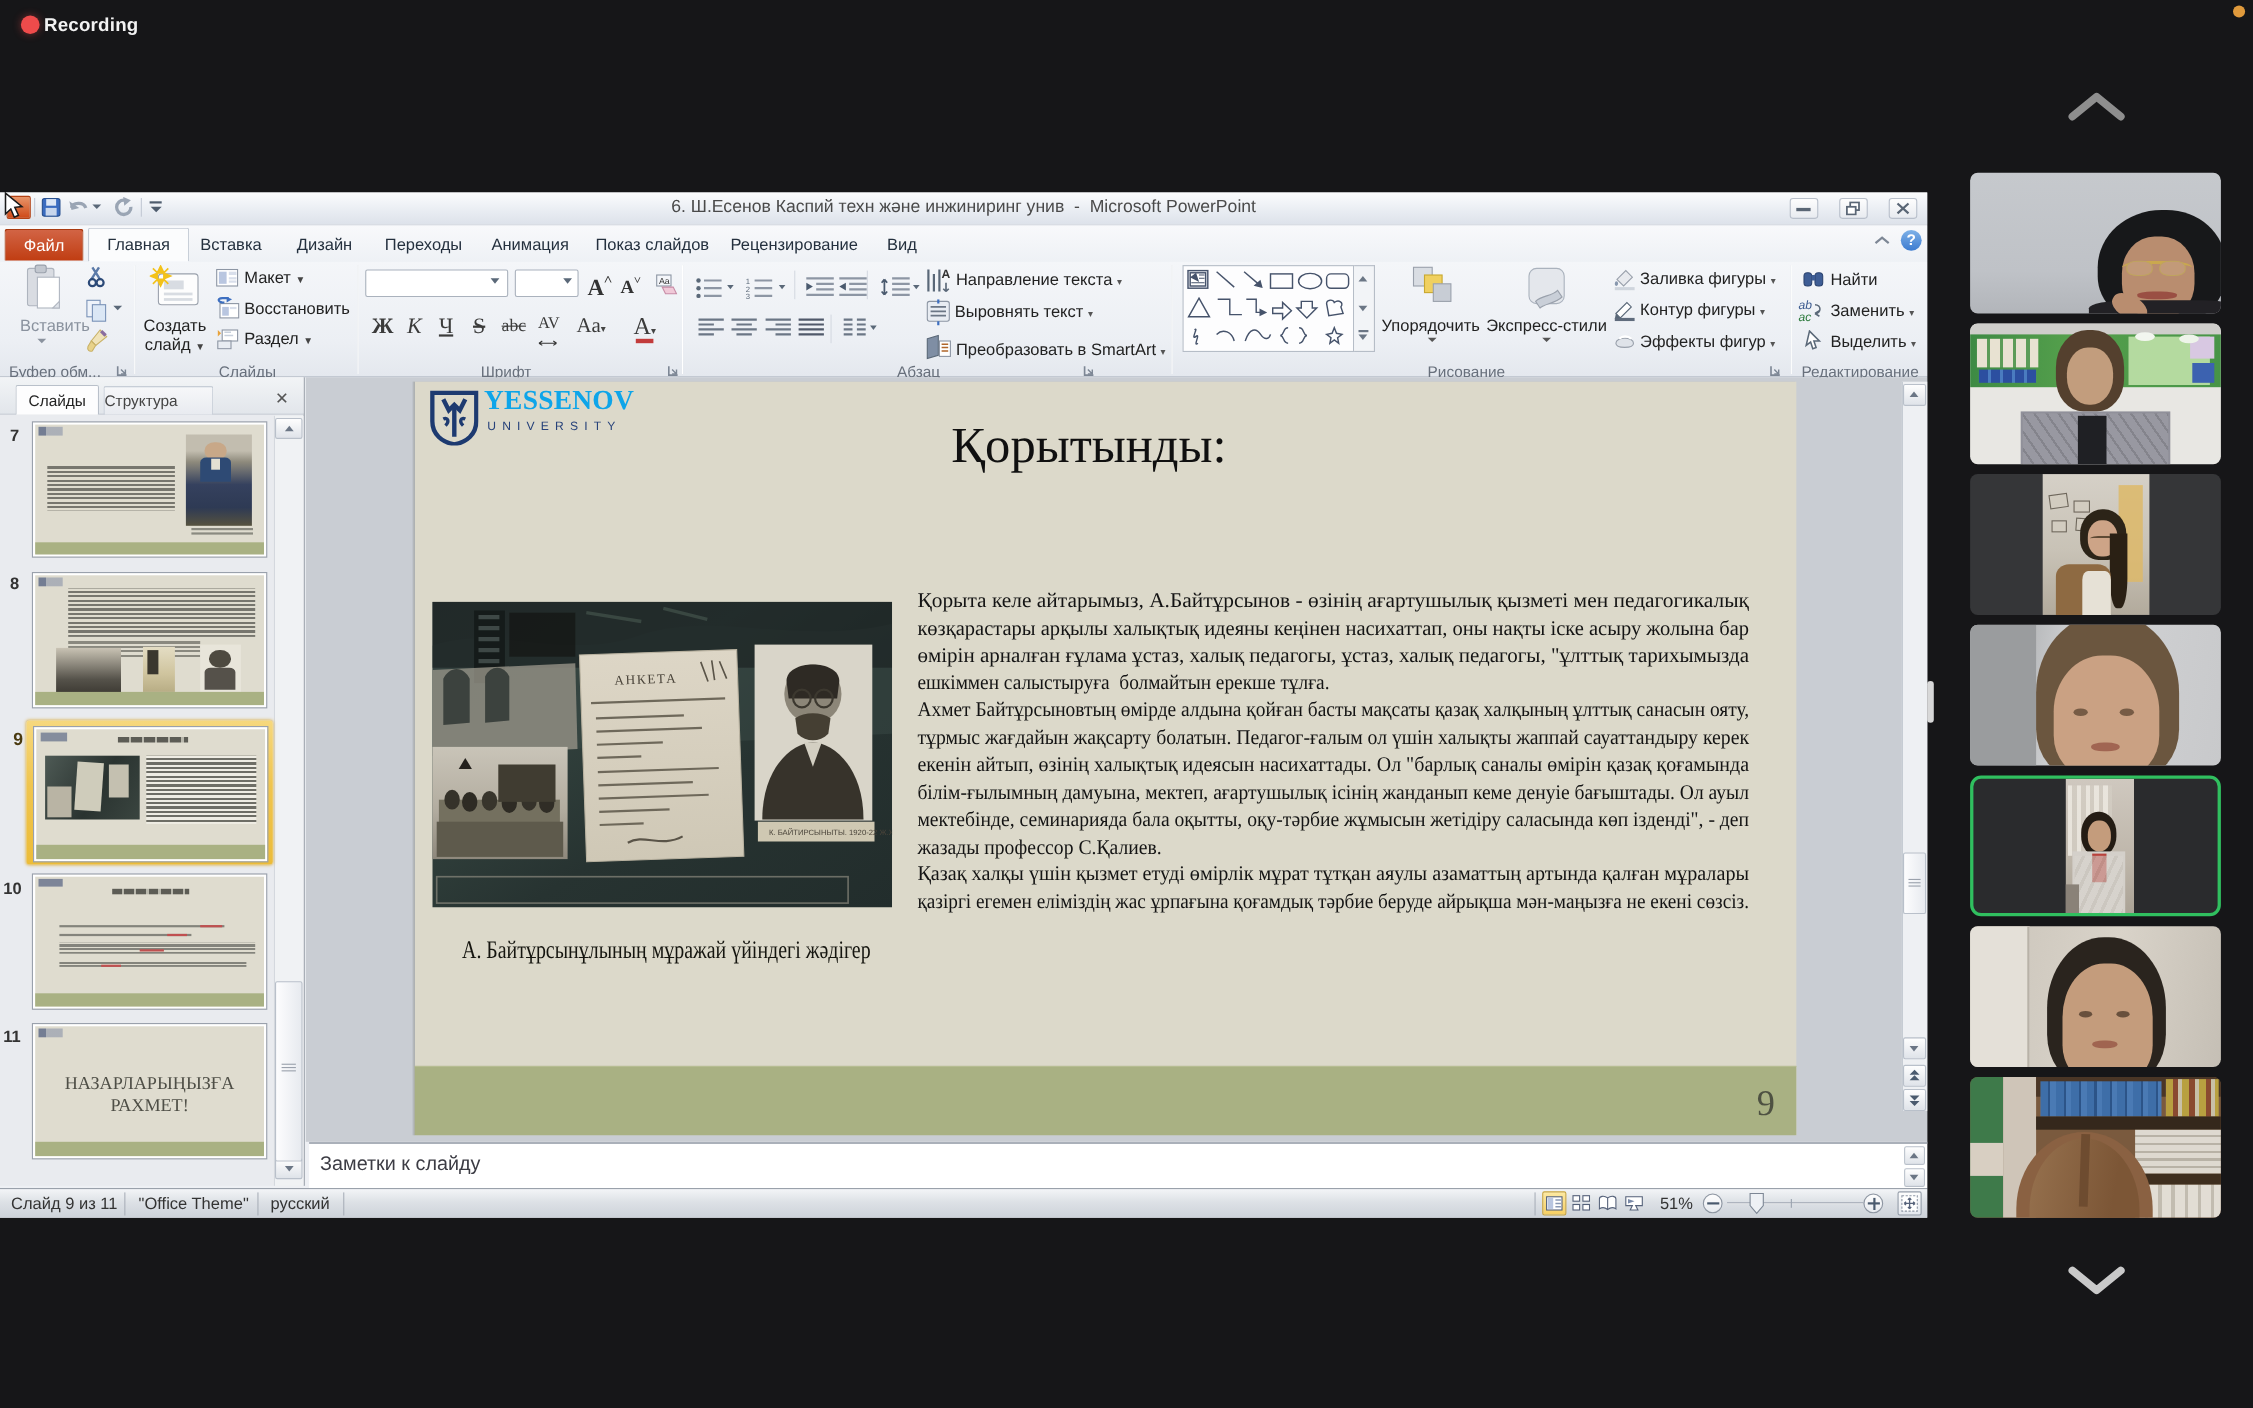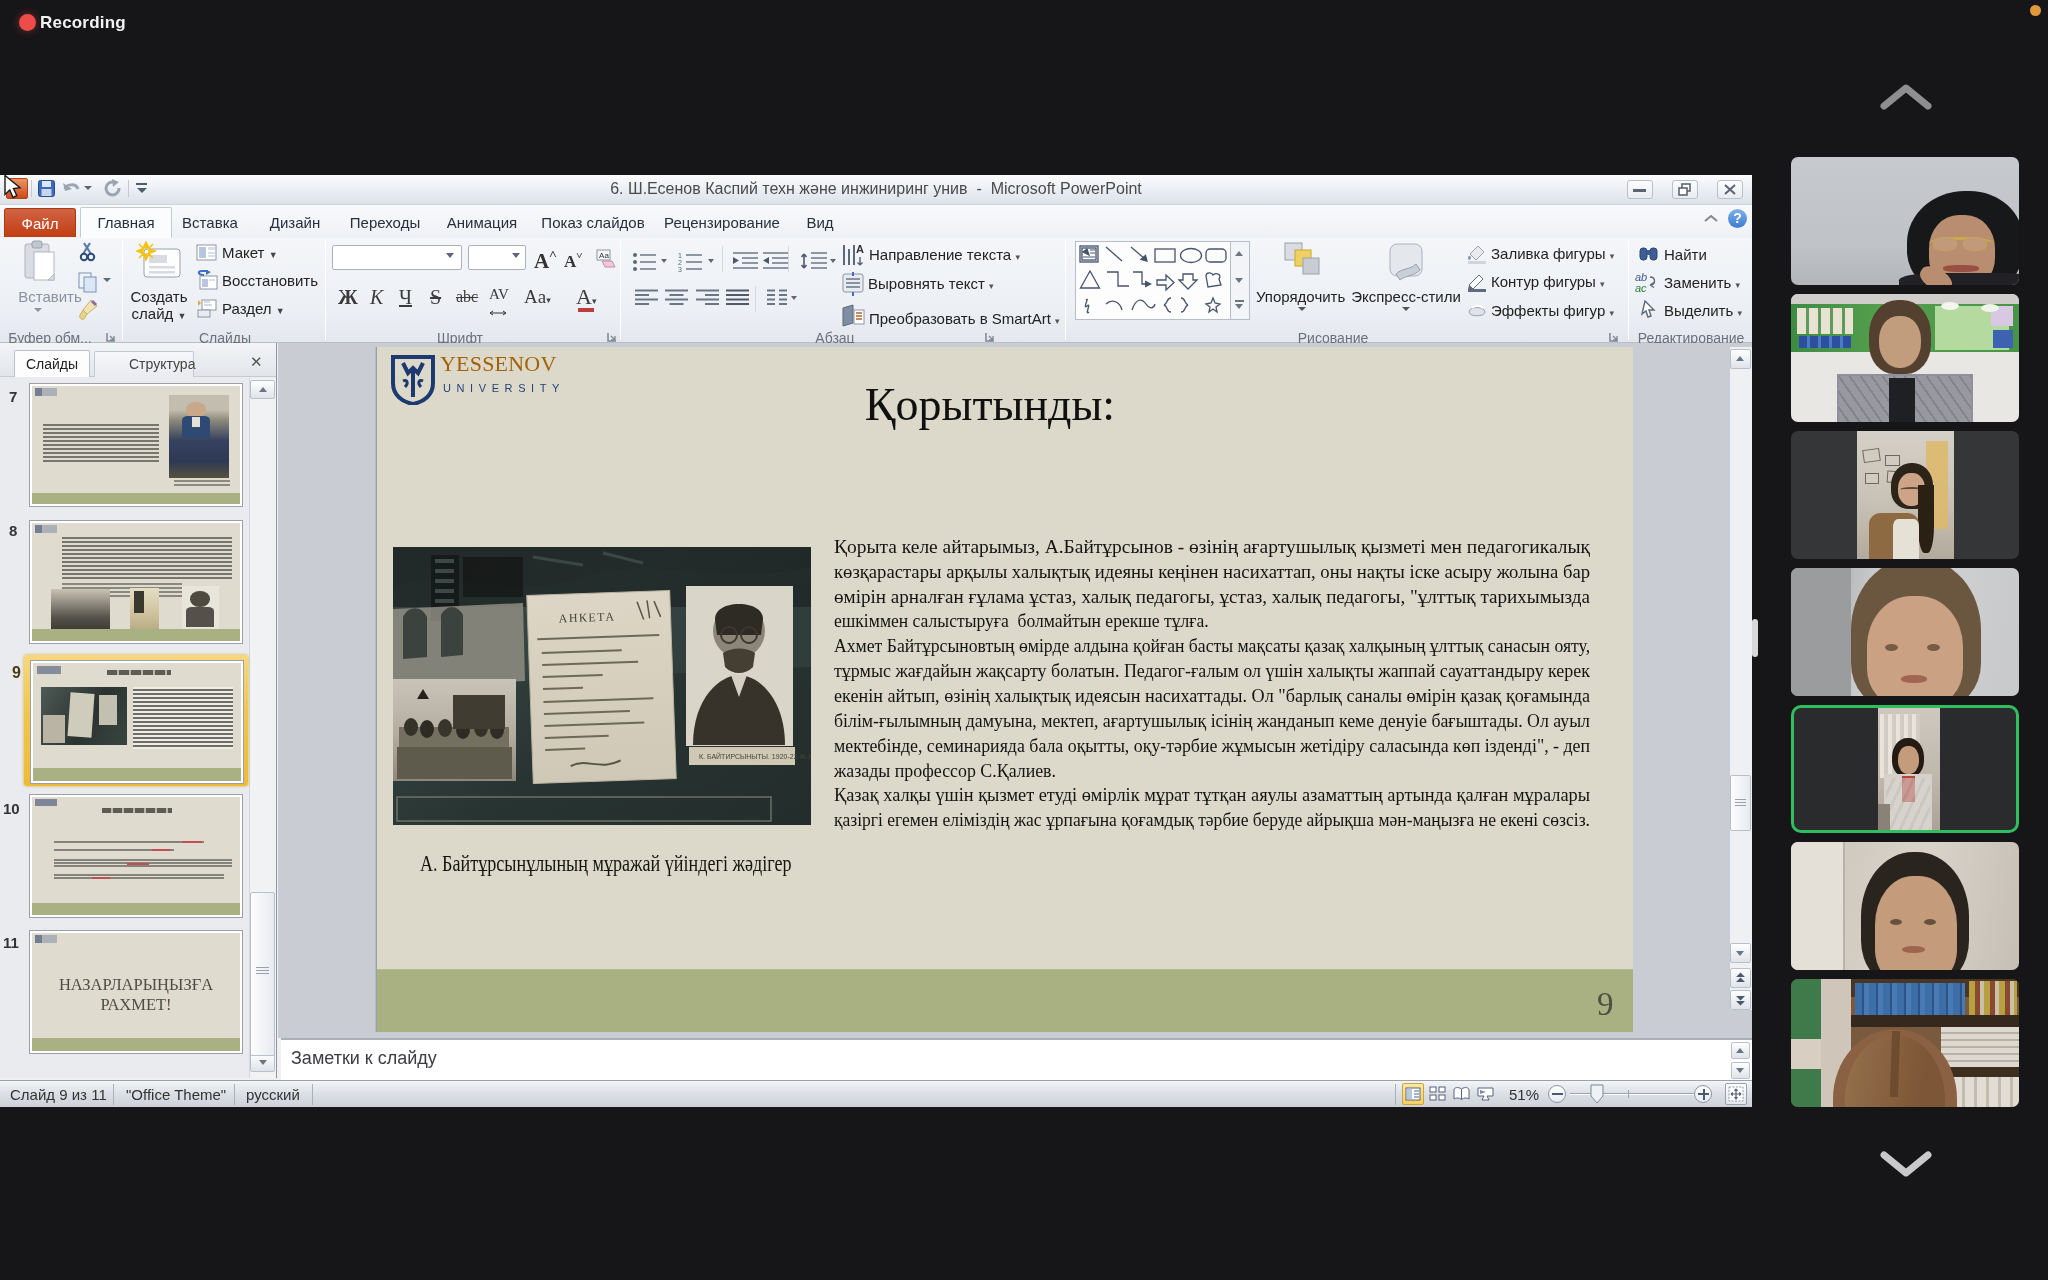--- a/index.html
+++ b/index.html
@@ -365,21 +365,21 @@
       </svg>
       <div class="abs" style="left:1664px;top:64px;font-size:15px;color:#222;">Выделить <span style="font-size:9px;color:#555;">▾</span></div>
       <div class="grplabel" style="left:1630px;width:122px;top:92px;text-decoration:underline;">Редактирование</div>
     </div>
   </div>
 
   <div id="leftpanel">
 
     <div class="abs" style="left:0;top:0;width:276px;height:34px;background:linear-gradient(#f2f4f6,#e2e6eb);border-bottom:1px solid #c6ccd4;"></div>
     <div class="abs" style="left:14px;top:7px;width:76px;height:27px;background:#fdfdfe;border:1px solid #b9c0ca;border-bottom:none;border-radius:2px 2px 0 0;font-size:14px;color:#222;text-align:center;line-height:26px;">Слайды</div>
-    <div class="abs" style="left:94px;top:8px;width:100px;height:26px;background:linear-gradient(#f6f7f9,#e8ebf0);border:1px solid #c3cad4;border-bottom:none;border-radius:2px 2px 0 0;font-size:14px;color:#444;text-align:left;line-height:25px;padding-left:34px;">Структура</div>
+    <div class="abs" style="left:94px;top:8px;width:100px;height:26px;background:linear-gradient(#f6f7f9,#e8ebf0);border:1px solid #c3cad4;border-bottom:none;border-radius:2px 2px 0 0;font-size:14px;color:#444;text-align:left;line-height:25px;">Структура</div>
     <div class="abs" style="left:250px;top:10px;font-size:15px;color:#555;">✕</div>
 
     <div class="abs" style="left:249px;top:35px;width:27px;height:700px;background:#f0f2f4;border-left:1px solid #d4d8de;"></div>
     <div class="abs" style="left:250px;top:37px;width:25px;height:19px;background:linear-gradient(#fefefe,#dfe3e9);border:1px solid #b9c0ca;border-radius:2px;"></div>
     <div class="abs" style="left:259px;top:44px;width:0;height:0;border-left:4px solid transparent;border-right:4px solid transparent;border-bottom:5px solid #6b7685;"></div>
     <div class="abs" style="left:250px;top:710px;width:25px;height:19px;background:linear-gradient(#fefefe,#dfe3e9);border:1px solid #b9c0ca;border-radius:2px;"></div>
     <div class="abs" style="left:259px;top:717px;width:0;height:0;border-left:4px solid transparent;border-right:4px solid transparent;border-top:5px solid #6b7685;"></div>
     <div class="abs" style="left:250px;top:549px;width:25px;height:164px;background:linear-gradient(90deg,#fdfdfe,#e7eaef);border:1px solid #b9c0ca;border-radius:2px;"></div>
     <div class="abs" style="left:256px;top:624px;width:13px;height:1px;background:#9aa1ac;box-shadow:0 3px 0 #9aa1ac,0 6px 0 #9aa1ac;"></div>
   </div>
@@ -444,21 +444,21 @@
   <div id="slide">
     <div id="greenband"></div>
   </div>
 
   <svg class="abs" style="left:391px;top:355px;" width="44" height="50" viewBox="0 0 44 50">
     <path d="M2 2 L42 2 L42 28 C42 40 33 47 22 49 C11 47 2 40 2 28 Z" fill="none" stroke="#1d3a70" stroke-width="4"></path>
     <path d="M12 8 L17 18 L22 13 L27 18 L32 8" fill="none" stroke="#1d3a70" stroke-width="4"></path>
     <path d="M22 16 L22 42" stroke="#1d3a70" stroke-width="4"></path>
     <path d="M12 26 C16 24 18 28 14 32 M32 26 C28 24 26 28 30 32" fill="none" stroke="#1d3a70" stroke-width="3"></path>
   </svg>
-  <div class="abs serif" style="left:440px;top:351px;font-size:22px;letter-spacing:0.2px;color:#a16207;font-weight:400;">YESSENOV</div>
+  <div class="abs serif" style="left:440px;top:351px;font-size:25px;letter-spacing:0.2px;color:#0ea5e9;font-weight:700;">YESSENOV</div>
   <div class="abs sans" style="left:443px;top:382px;font-size:11px;letter-spacing:5.6px;color:#27427a;">UNIVERSITY</div>
   <div class="abs serif" style="left:700px;top:378px;width:580px;text-align:center;font-size:46px;color:#101010;">Қорытынды:</div>
 
   <svg class="abs" style="left:393px;top:547px;" width="418" height="278" viewBox="0 0 418 278">
     <defs>
       <linearGradient id="cg" x1="0" y1="0" x2="1" y2="1">
         <stop offset="0" stop-color="#2e3837"></stop>
           <stop offset="0.35" stop-color="#31403c"></stop>
         <stop offset="0.6" stop-color="#273331"></stop>
           <stop offset="1" stop-color="#222d2c"></stop>

